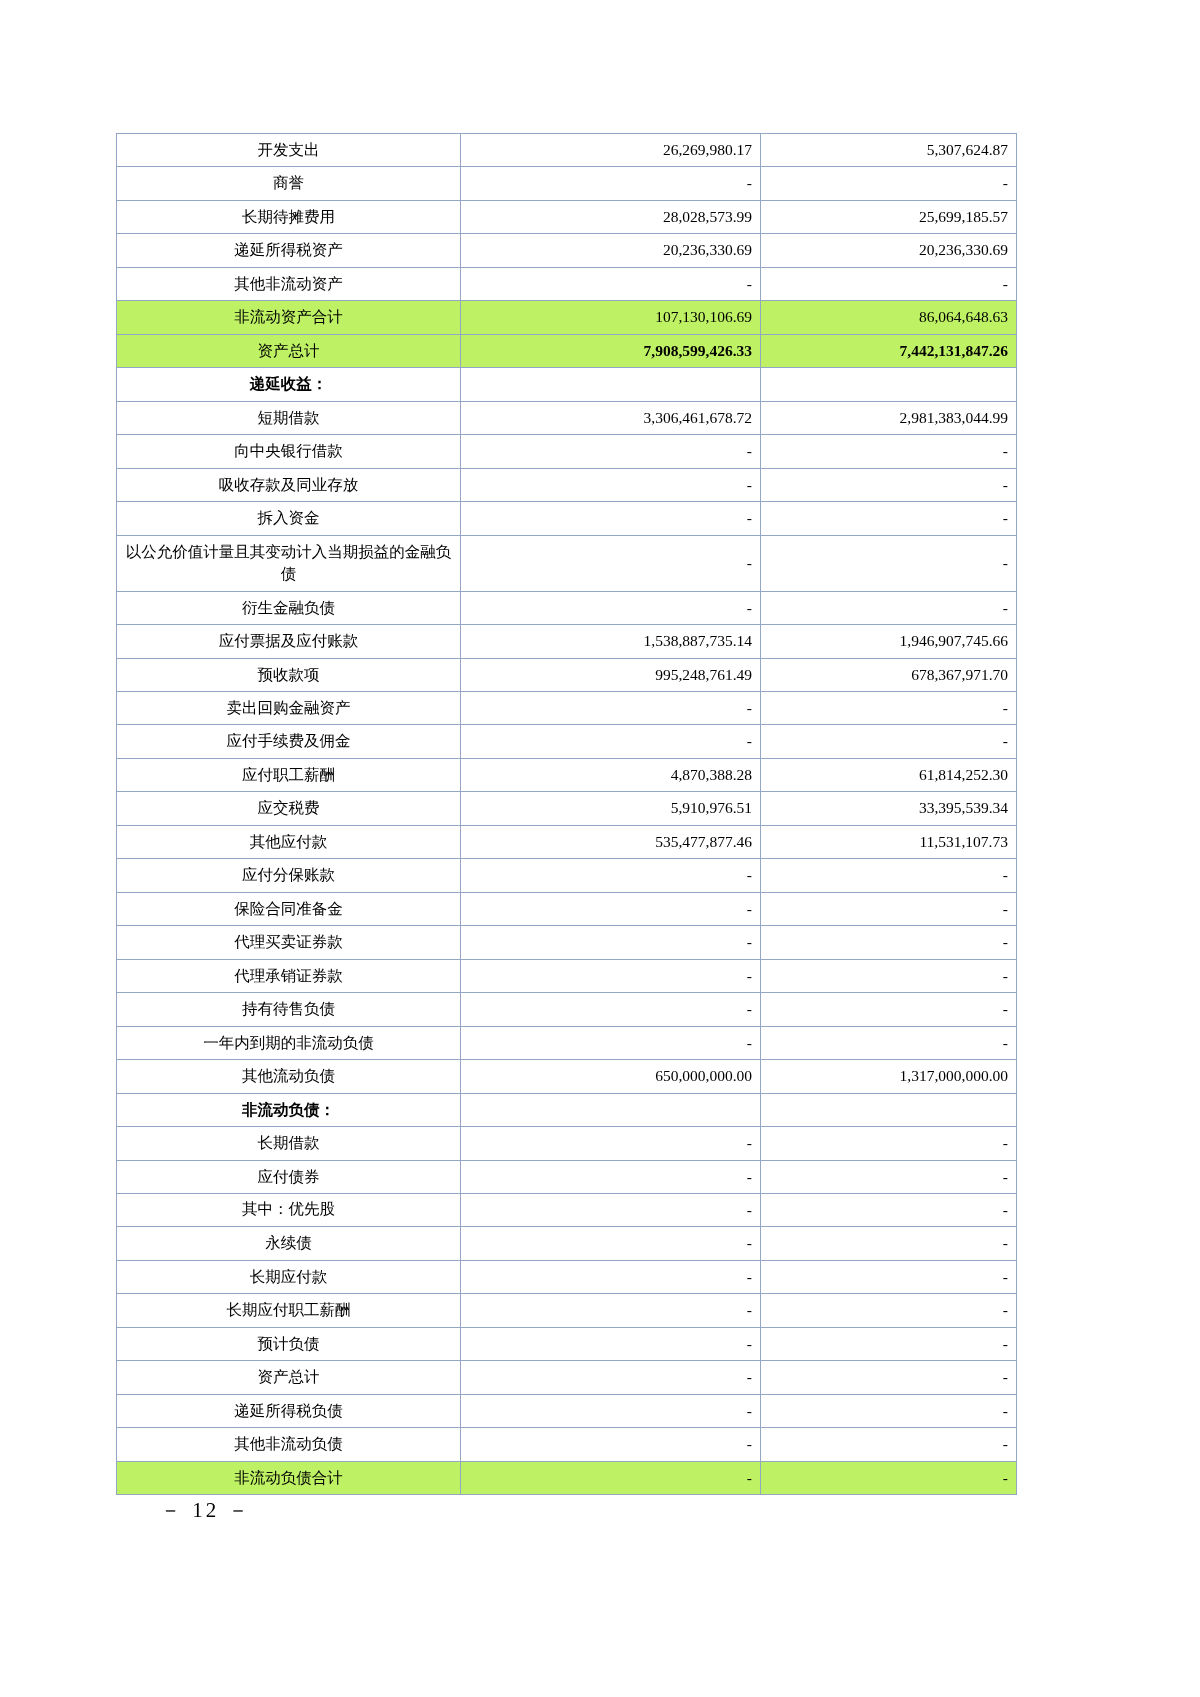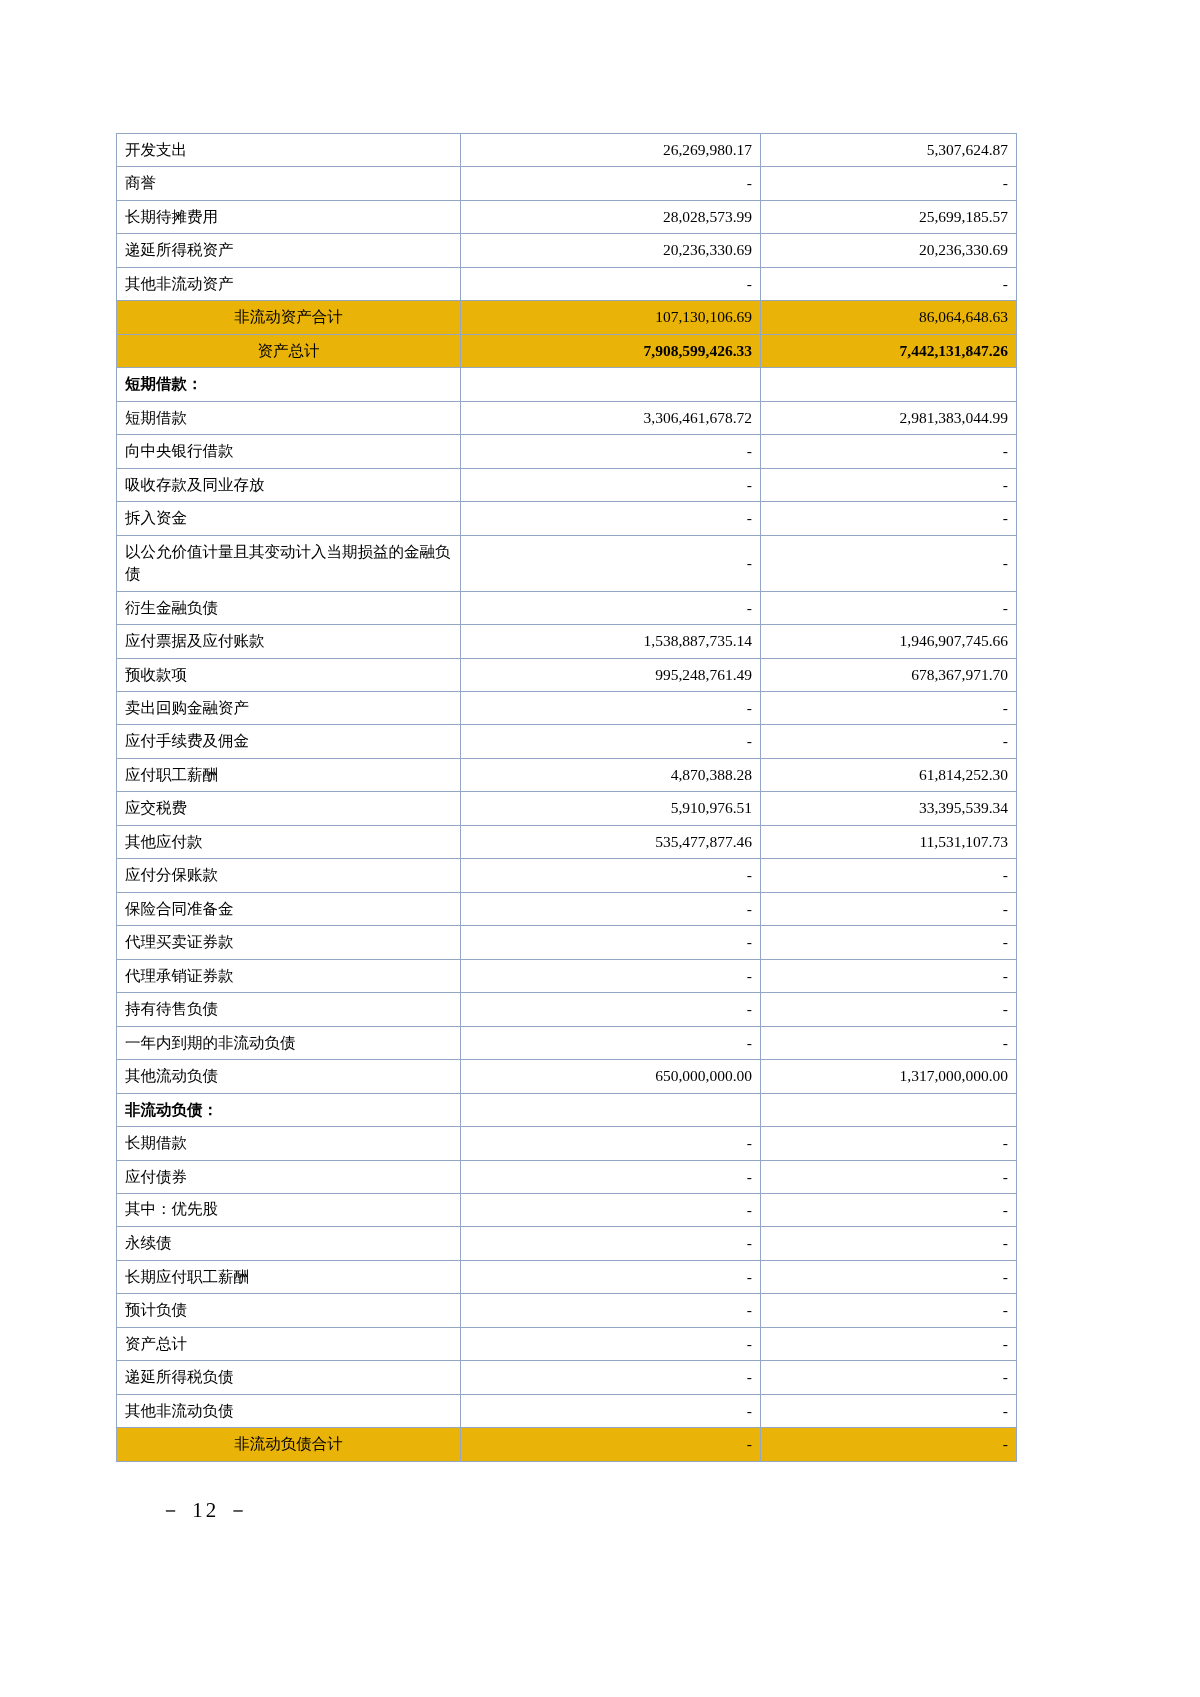--- a/index.html
+++ b/index.html
@@ -39,31 +39,31 @@
     padding: 5px 8px 5px 8px;
     vertical-align: middle;
     height: 20px;
     box-sizing: border-box;
   }
   col.c-label { width: 344px; }
   col.c-v1 { width: 300px; }
   col.c-v2 { width: 256px; }
 
   td.label {
-    text-align: left;
+    text-align: center;
     padding-left: 12px;
     white-space: normal;
   }
   td.num {
     text-align: right;
     padding-right: 10px;
     font-family: "Liberation Serif", "DejaVu Serif", serif;
   }
   tr.shaded td {
-    background: #eab308;
+    background: #bef264;
   }
   tr.shaded td.label {
     text-align: center;
     font-weight: normal;
   }
   td.bold {
     font-weight: bold;
   }
   td.indent1 {
     padding-left: 36px;
@@ -130,21 +130,21 @@
             <td class="label">非流动资产合计</td>
             <td class="num">107,130,106.69</td>
             <td class="num">86,064,648.63</td>
           </tr>
           <tr class="shaded">
             <td class="label bold">资产总计</td>
             <td class="num bold">7,908,599,426.33</td>
             <td class="num bold">7,442,131,847.26</td>
           </tr>
           <tr>
-            <td class="label bold">短期借款：</td>
+            <td class="label bold">递延收益：</td>
             <td class="num"></td>
             <td class="num"></td>
           </tr>
           <tr>
             <td class="label">短期借款</td>
             <td class="num">3,306,461,678.72</td>
             <td class="num">2,981,383,044.99</td>
           </tr>
           <tr>
             <td class="label">向中央银行借款</td>
@@ -258,20 +258,25 @@
           </tr>
           <tr>
             <td class="label tall indent1">其中：优先股</td>
             <td class="num tall">-</td>
             <td class="num tall">-</td>
           </tr>
           <tr>
             <td class="label tall indent2">永续债</td>
             <td class="num tall">-</td>
             <td class="num tall">-</td>
+          </tr>
+          <tr>
+            <td class="label">长期应付款</td>
+            <td class="num">-</td>
+            <td class="num">-</td>
           </tr>
           <tr>
             <td class="label">长期应付职工薪酬</td>
             <td class="num">-</td>
             <td class="num">-</td>
           </tr>
           <tr>
             <td class="label">预计负债</td>
             <td class="num">-</td>
             <td class="num">-</td>

